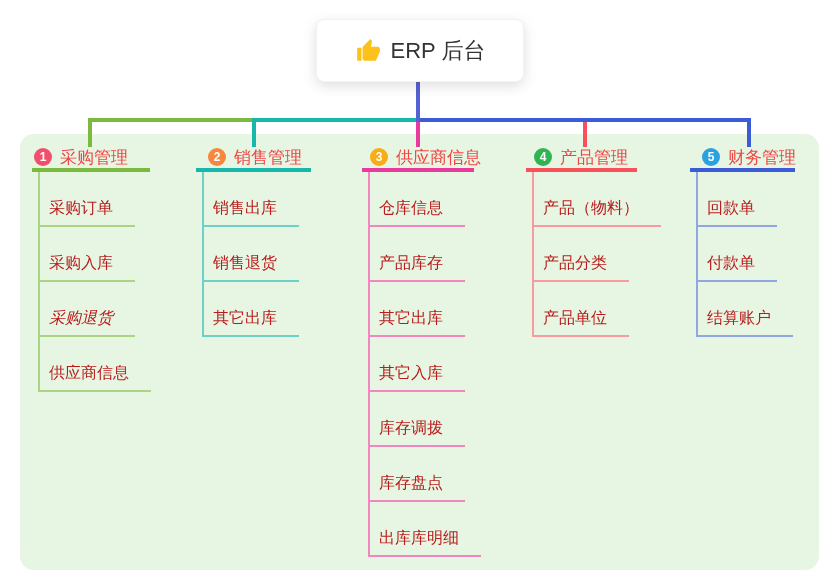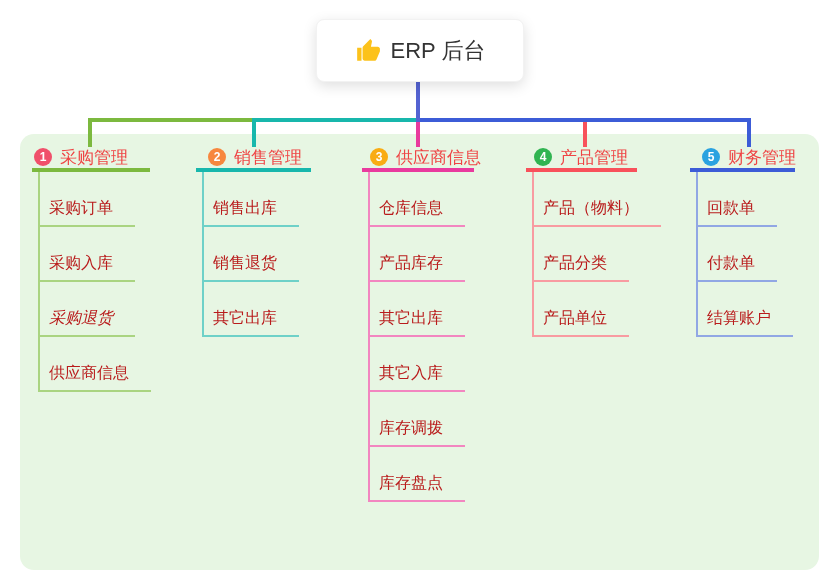--- a/index.html
+++ b/index.html
@@ -117,20 +117,23 @@
     </div>
           <div class="child-row">
       <div class="child-node" style="border-bottom-color: rgb(242, 134, 192); text-align: center;">其它入库</div>
     </div>
           <div class="child-row">
       <div class="child-node" style="border-bottom-color: rgb(242, 134, 192);">库存调拨</div>
     </div>
           <div class="child-row">
       <div class="child-node" style="border-bottom-color: rgb(242, 134, 192);">库存盘点</div>
     </div>
+          <div class="child-row">
+      <div class="child-node" style="border-bottom-color: rgb(242, 134, 192);">出库库明细</div>
+    </div>
         </div>
     </div>
       <div class="branch" style="left: 526px; width: 111px;">
       <div class="branch-label" style="border-bottom-color: rgb(248, 81, 91); padding-left: 8px;">
         <span class="badge" style="background: rgb(48, 180, 81);">4</span>
         <span class="branch-title">产品管理</span>
       </div>
       <div class="children">
         <div class="vline" style="background: rgb(248, 155, 161);"></div>
       <div class="child-row">

